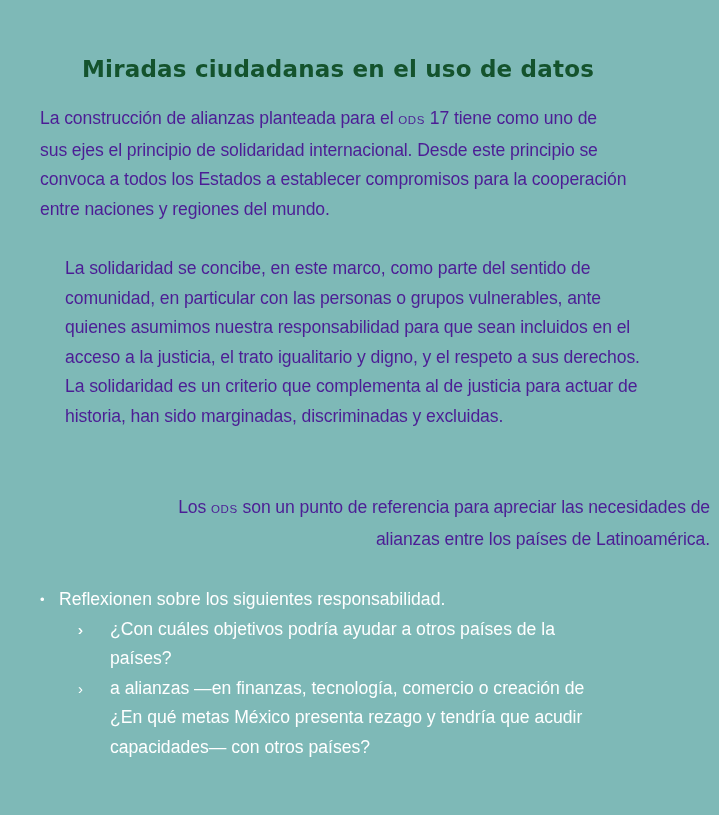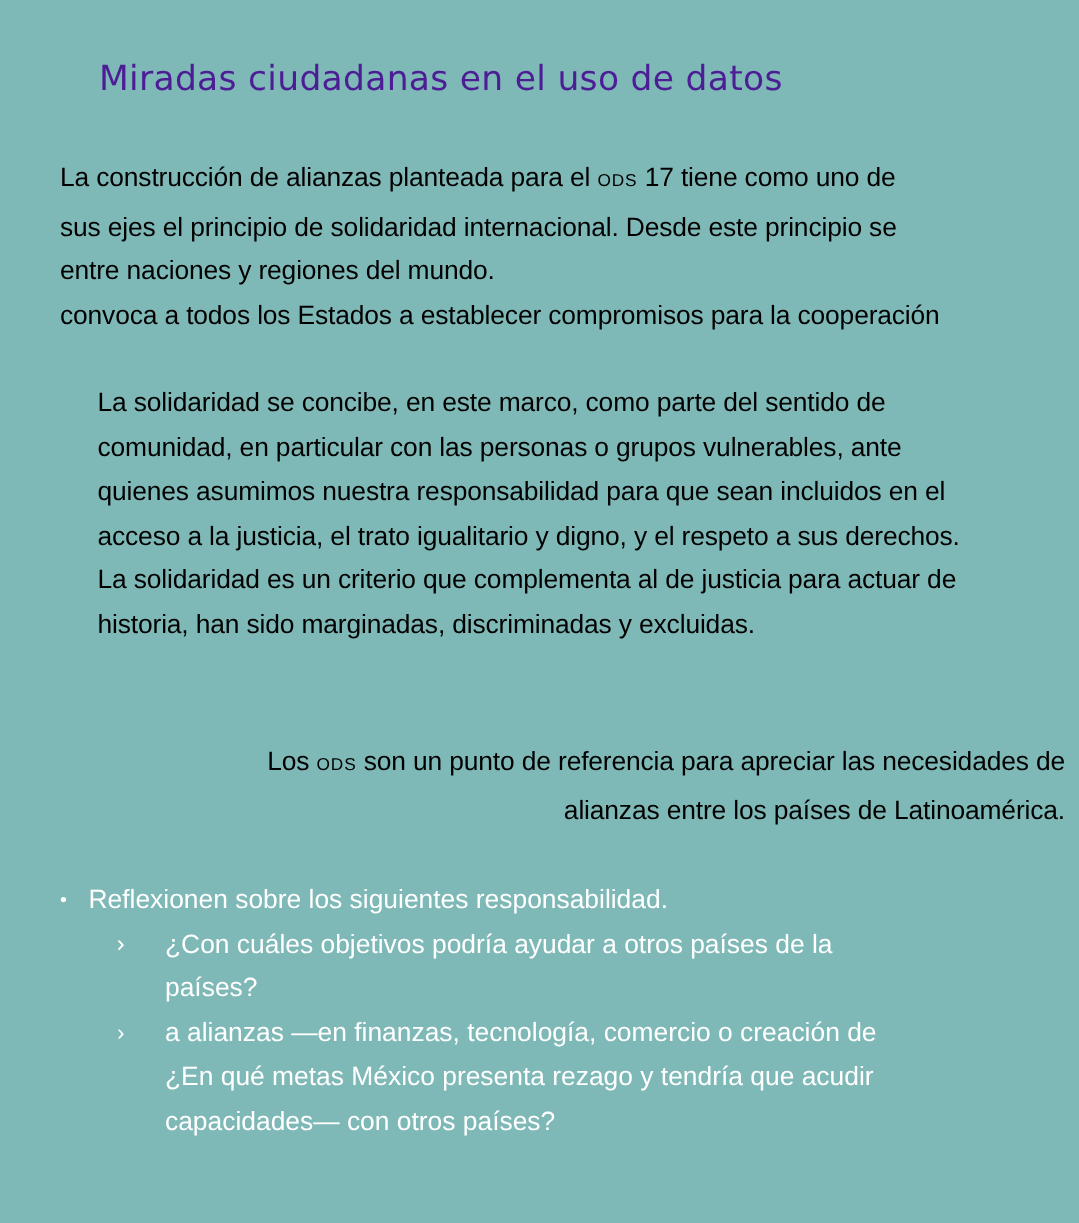--- a/index.html
+++ b/index.html
@@ -19,34 +19,34 @@
     position: absolute;
     left: 0; top: 0;
     width: 719px;
     height: 815px;
   }
   .title {
     position: absolute;
     left: 66px;
     top: 40px;
     font-family: "DejaVu Sans", sans-serif;
-    font-weight: normal;
+    font-weight: bold;
     font-size: 23px;
     letter-spacing: 0.2px;
-    color: #4c1d95;
-    margin: 0;
+    color: #14532d;
+    margin: 16px;
   }
   .para {
     position: absolute;
     left: 40px;
     width: 670px;
     font-size: 17.6px;
     line-height: 29.6px;
     margin: 0;
-    color: #000000;
+    color: #4c1d95;
     letter-spacing: -0.1px;
   }
   .line { display: block; white-space: nowrap; }
   .sc {
     font-size: 11.5px;
     letter-spacing: 0.6px;
     text-transform: uppercase;
   }
   .bullet-list {
     position: absolute;
@@ -90,22 +90,22 @@
 </head>
 <body>
 
 <div class="page">
 
   <h1 class="title">Miradas ciudadanas en el uso de datos</h1>
 
   <p class="para" style="top:104px;">
     <span class="line"><span>La construcción de alianzas planteada para el </span><span class="sc">ods</span><span> 17 tiene como uno de</span></span>
     <span class="line">sus ejes el principio de solidaridad internacional. Desde este principio se</span>
+    <span class="line">convoca a todos los Estados a establecer compromisos para la cooperación</span>
     <span class="line">entre naciones y regiones del mundo.</span>
-    <span class="line">convoca a todos los Estados a establecer compromisos para la cooperación</span>
   </p>
 
   <p class="para" style="top:254px;margin-left:25px;">
     <span class="line">La solidaridad se concibe, en este marco, como parte del sentido de</span>
     <span class="line">comunidad, en particular con las personas o grupos vulnerables, ante</span>
     <span class="line">quienes asumimos nuestra responsabilidad para que sean incluidos en el</span>
     <span class="line">acceso a la justicia, el trato igualitario y digno, y el respeto a sus derechos.</span>
     <span class="line">La solidaridad es un criterio que complementa al de justicia para actuar de</span>
     <span class="line">historia, han sido marginadas, discriminadas y excluidas.</span>
   </p>

